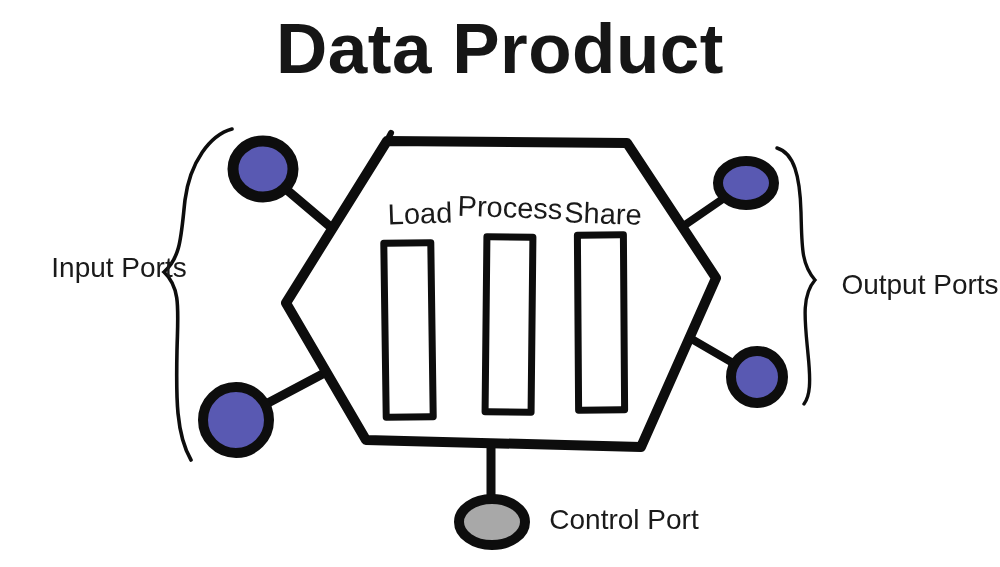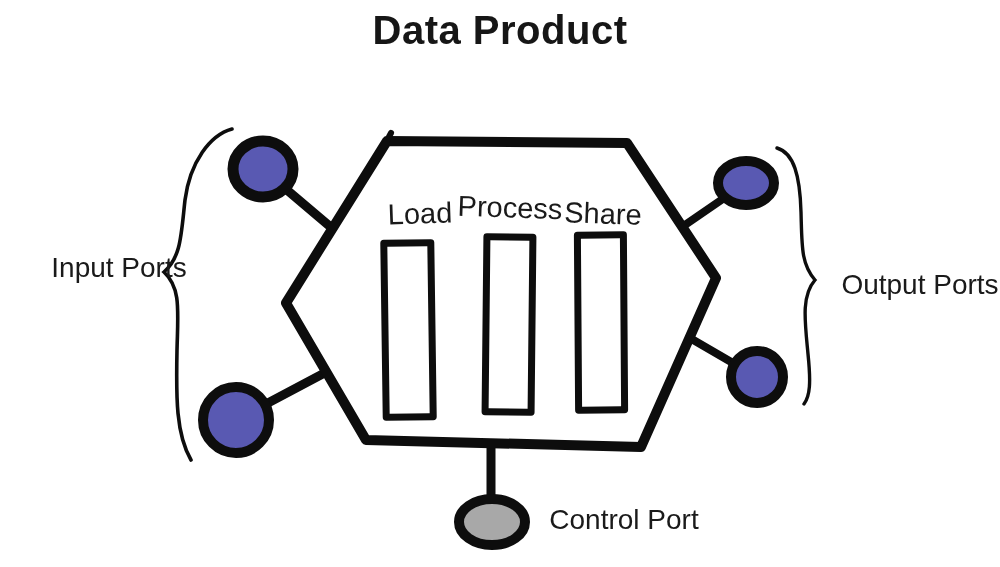--- a/index.html
+++ b/index.html
@@ -15,21 +15,21 @@
   .lbl {
     position: absolute;
     transform: translate(-50%, -50%);
     color: #1a1a1a;
     white-space: nowrap;
   }
   .title {
     position: absolute;
     left: 0; right: 0; top: 8px;
     text-align: center;
-    font-size: 40px;
+    font-size: 71px;
     font-weight: 700;
     letter-spacing: 0.5px;
     color: #161616;
   }
   .stage { font-size: 29px; }
   .side  { font-size: 28px; }
   #lbl-load    { left: 420px; top: 214px; transform: translate(-50%,-50%) rotate(-2deg); }
   #lbl-process { left: 510px; top: 208px; transform: translate(-50%,-50%) rotate(2deg); }
   #lbl-share   { left: 603px; top: 214px; transform: translate(-50%,-50%) rotate(2deg); }
   #lbl-input   { left: 82px;  top: 268px; margin-left: 37px; }

